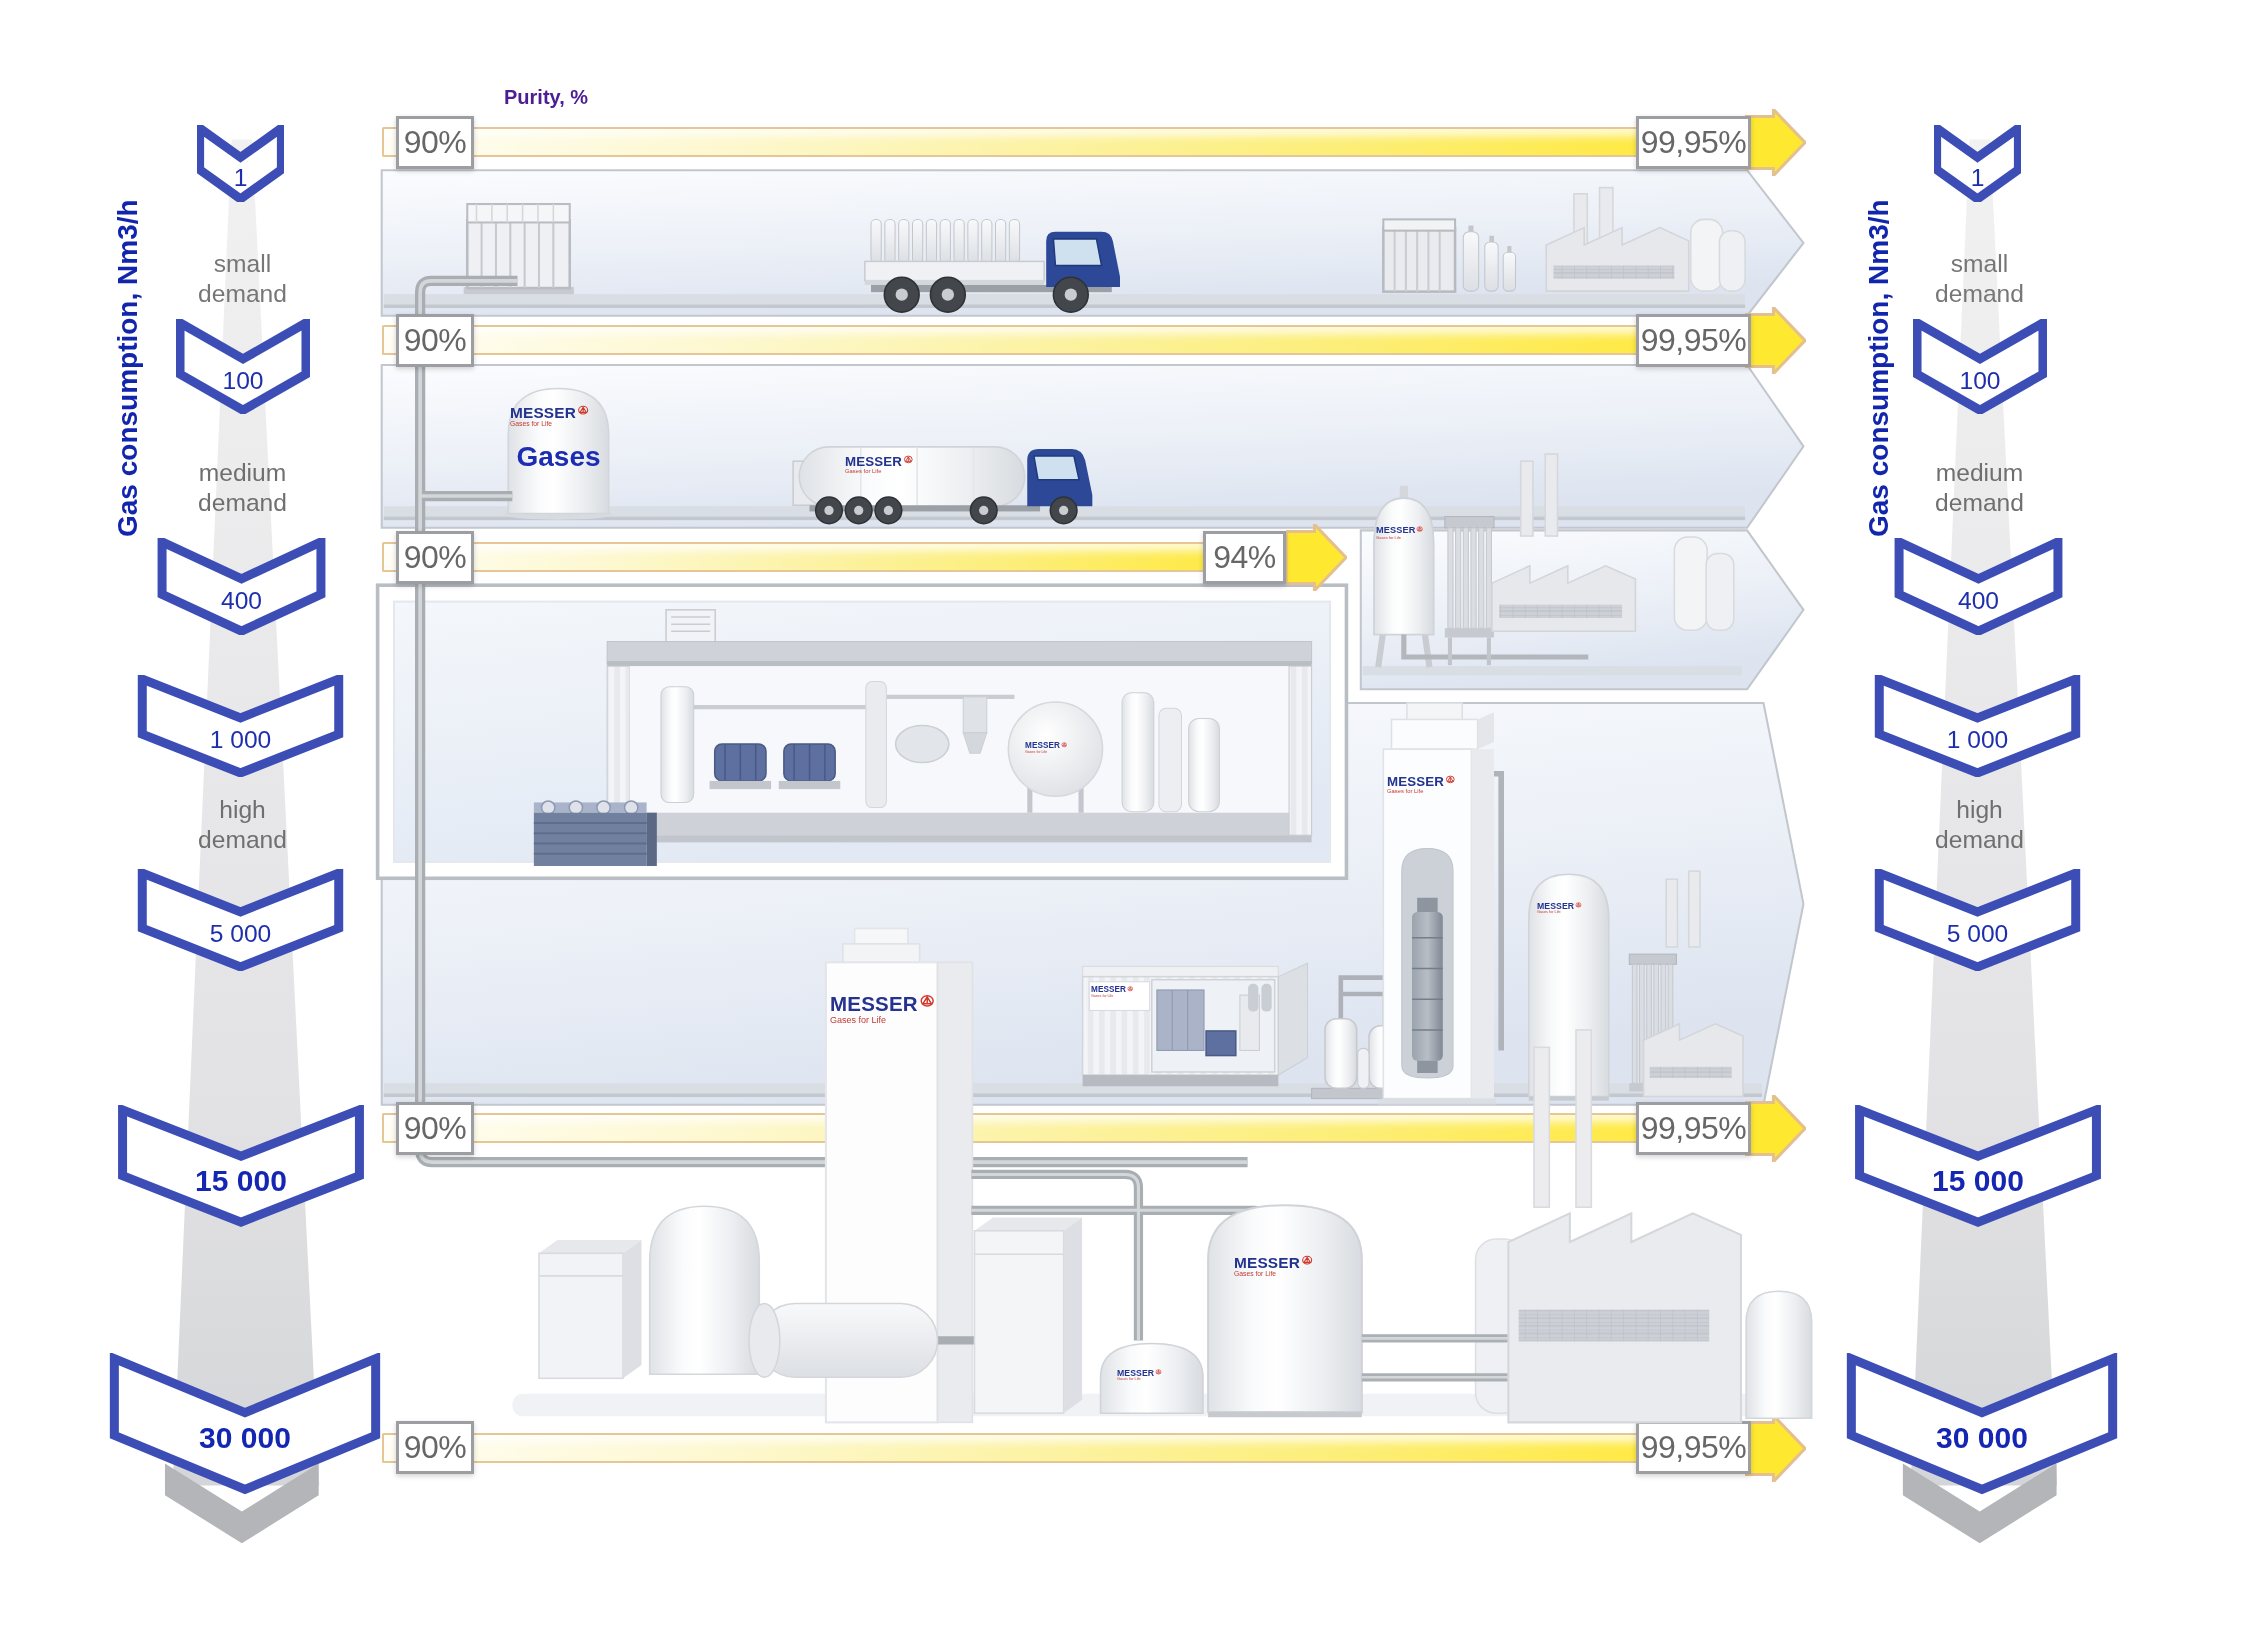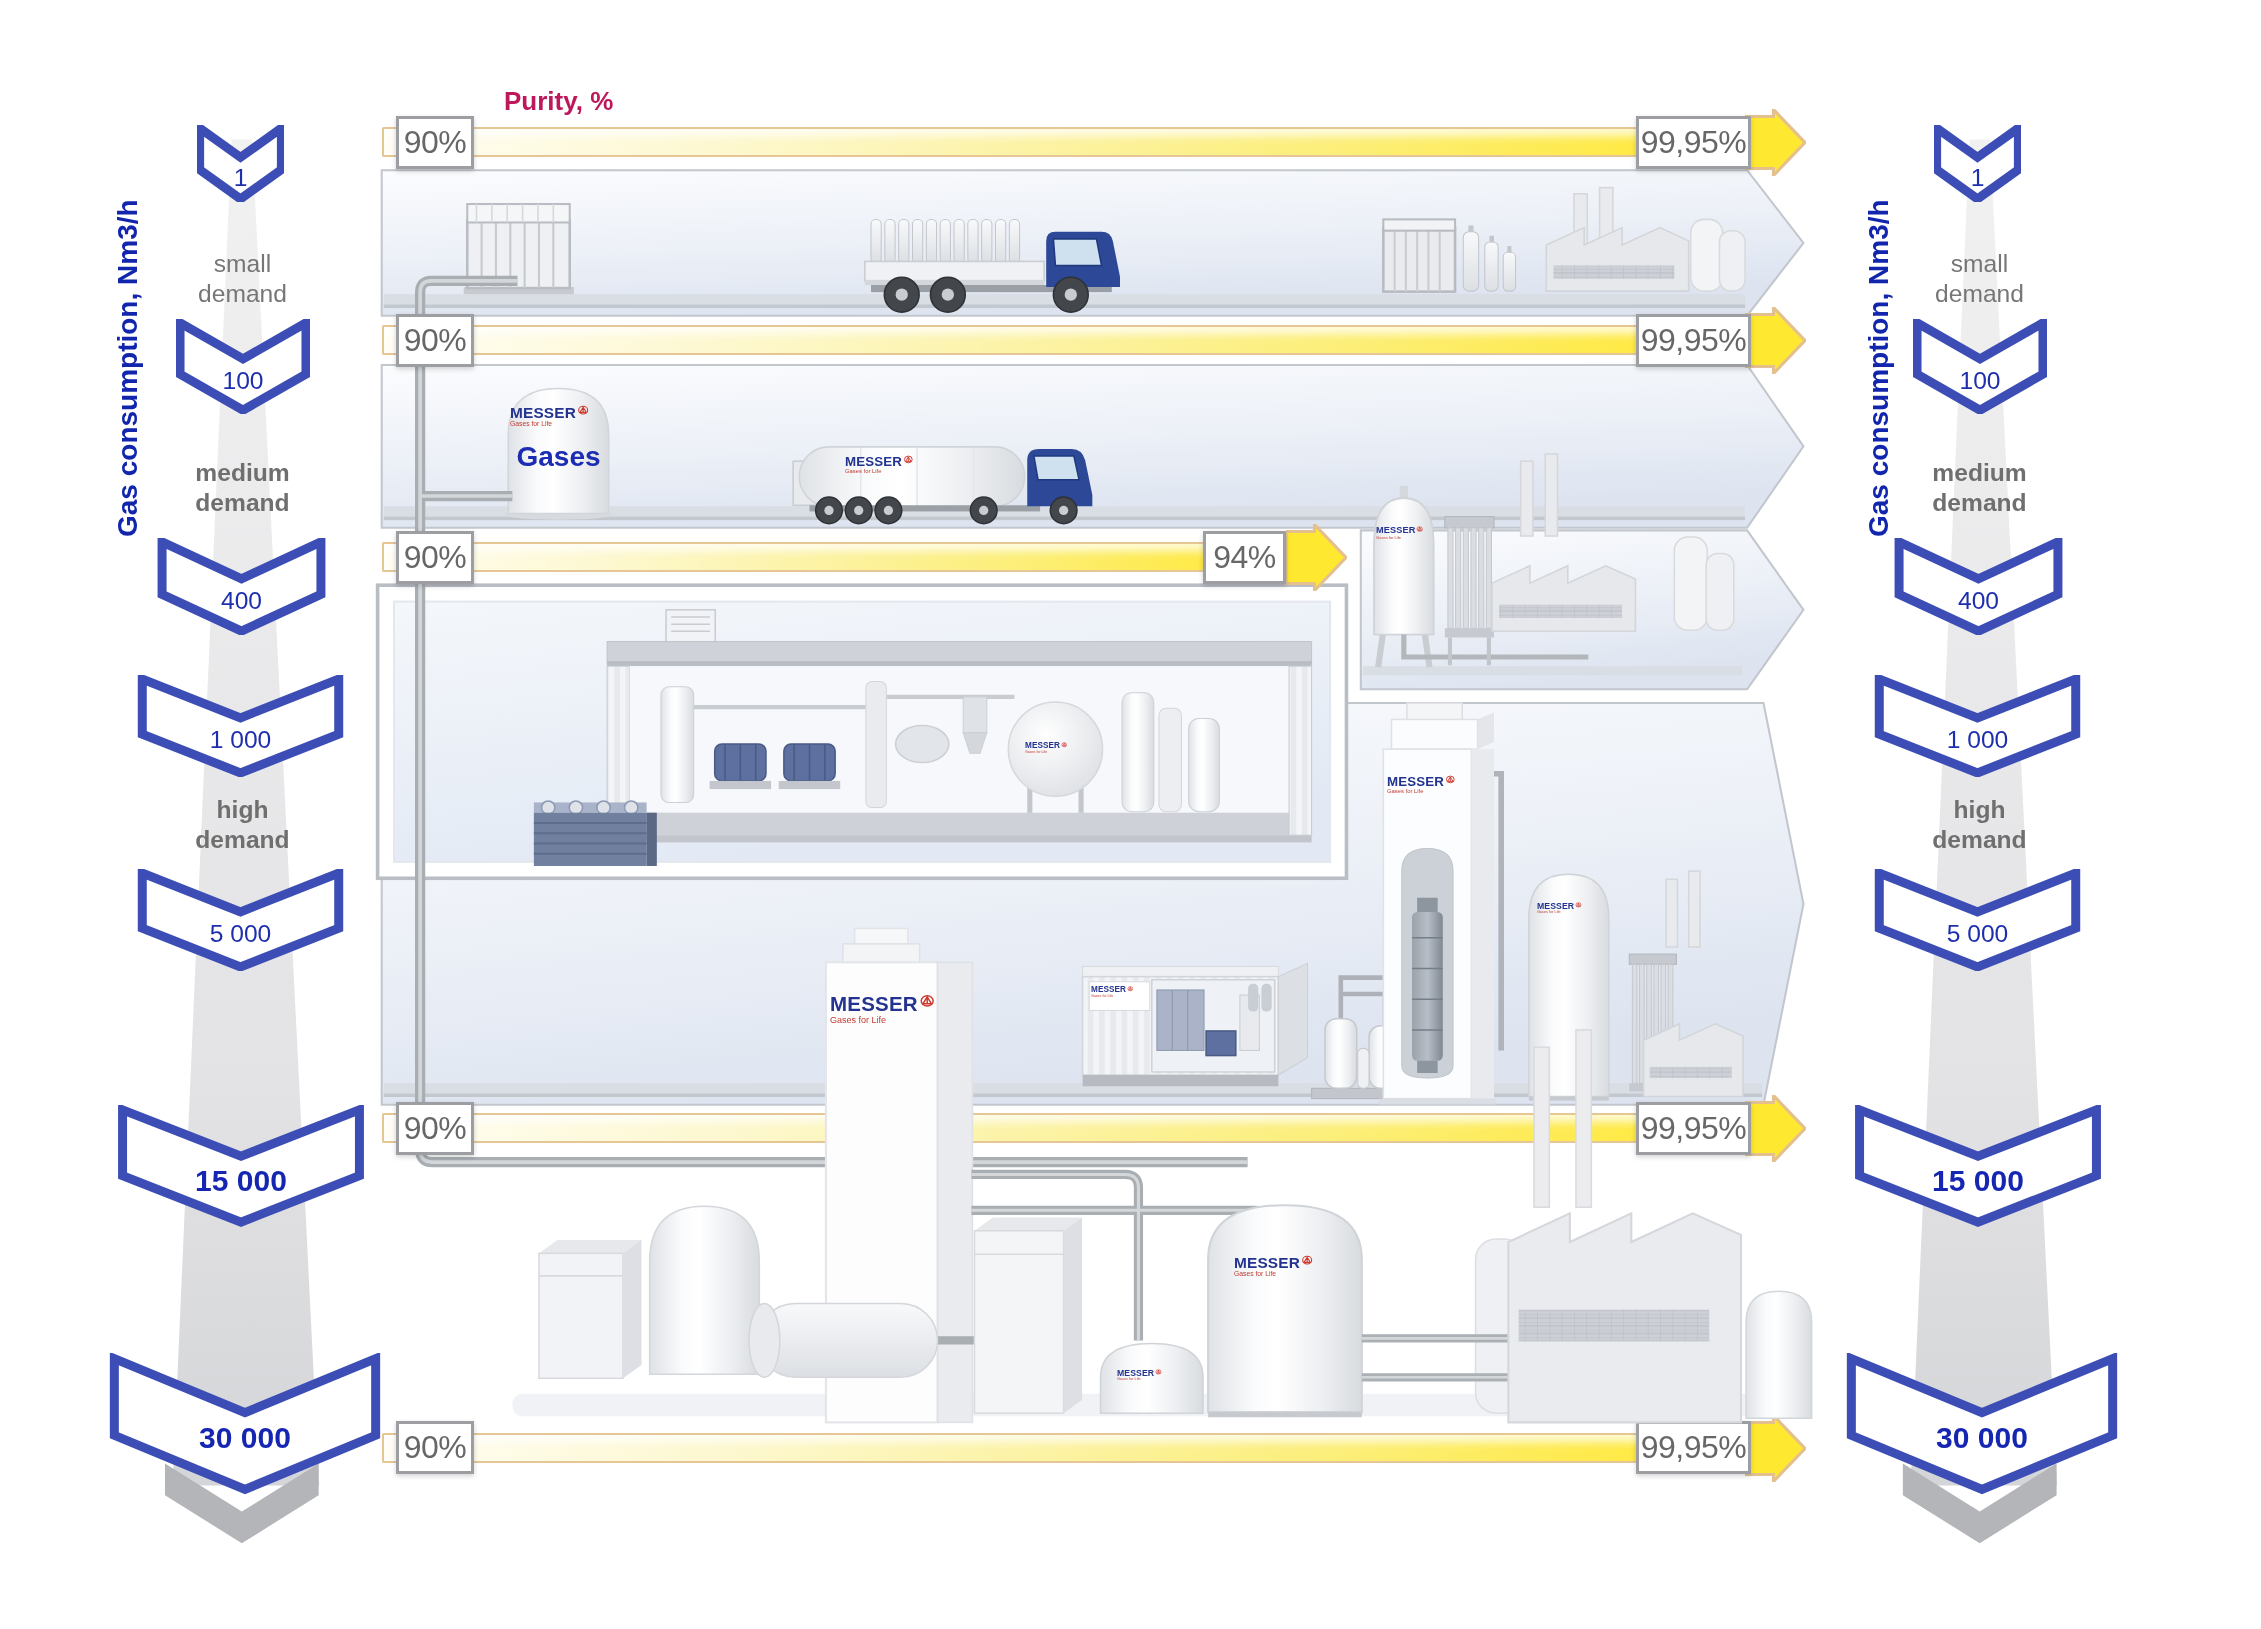--- a/index.html
+++ b/index.html
@@ -14,24 +14,24 @@
   .pbox{position:absolute;box-sizing:border-box;background:#fff;border:3.1px solid #9c9ea1;
         color:#676767;font-size:32px;letter-spacing:-0.5px;display:flex;align-items:center;justify-content:center;
         box-shadow:0 2px 5.1px rgba(0,0,0,.18);z-index:45;}
   
   .chev{position:absolute;z-index:70;}
   .chev svg{position:absolute;left:0;top:0;width:100%;height:100%;}
   .chev span{position:absolute;left:0;right:0;top:50%;text-align:center;color:#1e2fae;font-size:24.6px;}
   .chev.big span{font-weight:bold;font-size:30px;color:#1526b2;top:48%;}
   .demand{position:absolute;z-index:70;text-align:center;color:#767676;font-size:24.6px;line-height:1.2;}
   .demand span{display:block;}
-  .demand.bold{font-weight:bold;color:#6f6f6f;}
+  .demand.bold{font-weight:normal;color:#6f6f6f;}
   .vtitle{position:absolute;writing-mode:vertical-rl;transform:rotate(180deg);color:#1226ad;font-weight:bold;
           font-size:28px;z-index:70;height:328px;width:38px;display:flex;align-items:center;justify-content:center;white-space:nowrap;}
-  .purity-title{position:absolute;left:504px;top:86px;color:#be185d;font-weight:bold;font-size:26px;z-index:70;}
+  .purity-title{position:absolute;left:504px;top:86px;color:#4c1d95;font-weight:bold;font-size:20px;z-index:70;}
   
   .messer{position:absolute;display:flex;flex-direction:column;align-items:flex-start;z-index:65;line-height:1;}
   .messer .row1{display:flex;align-items:flex-start;gap:.06em;}
   .messer .mw{font-weight:bold;color:#23338f;letter-spacing:.01em;font-size:1em;}
   .messer svg.mk{width:.8em;height:.75em;}
   .messer .mk ellipse,.messer .mk path{fill:none;stroke:#d0382e;stroke-width:3.4px;}
   .messer .mt{color:#c23a30;font-size:.44em;margin-top:.12em;}
   .oxywrap{position:absolute;z-index:65;text-align:center;}
   .oxy{color:#1c2db4;font-weight:bold;}
 </style>

